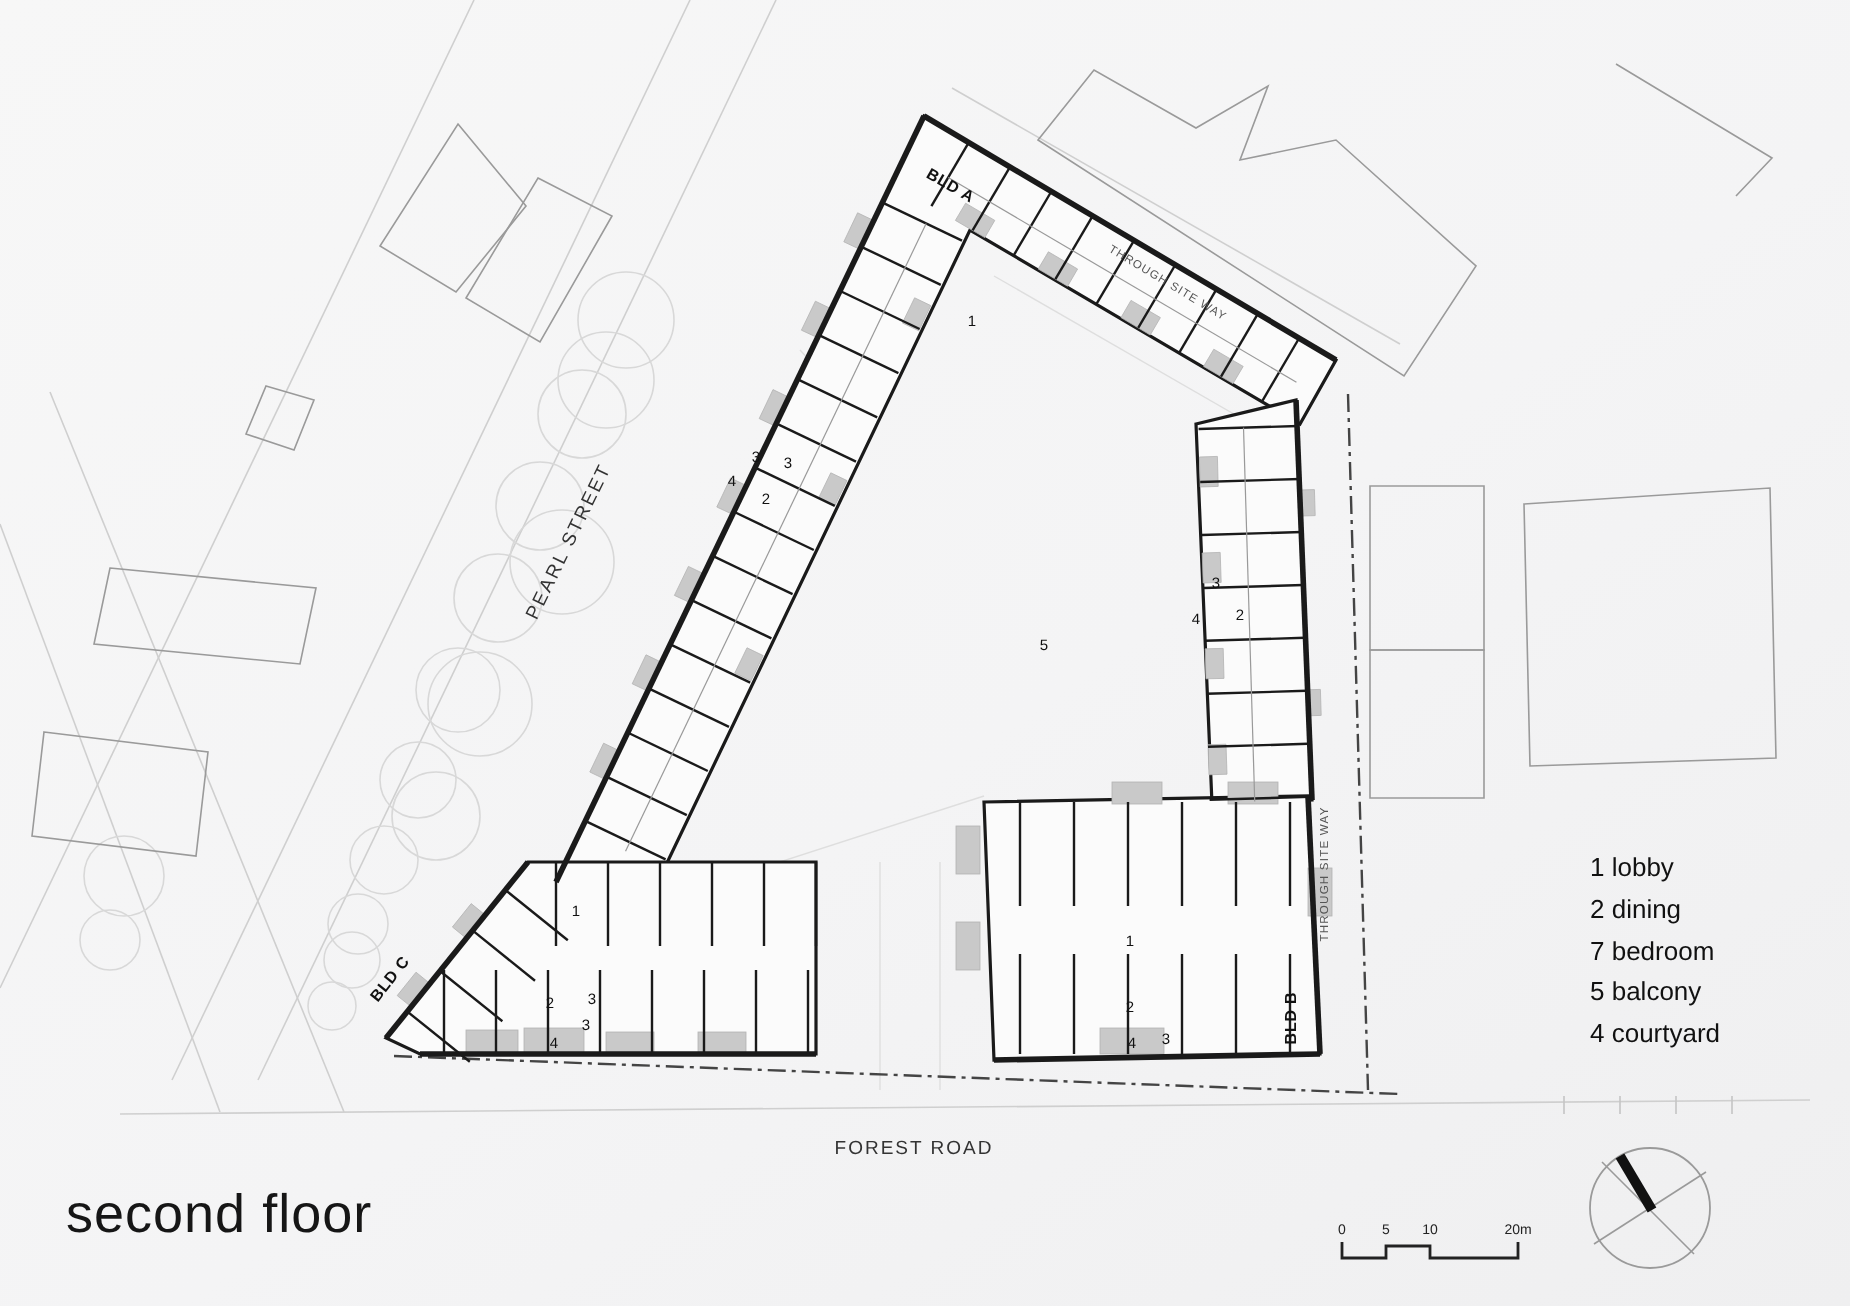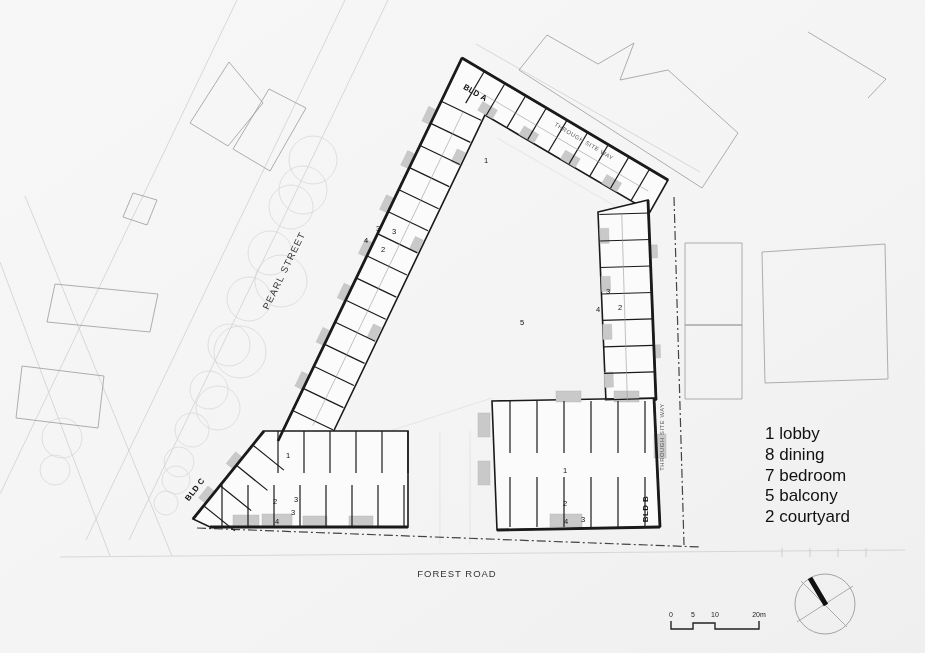--- a/index.html
+++ b/index.html
@@ -1,21 +1,21 @@
 <!DOCTYPE html>
 <html><head>
 <meta charset="utf-8">
 <style>
   html,body{margin:0;padding:0;}
   body{font-family:"Liberation Sans", sans-serif; background:#e8e8e8;}
   #sheet{position:relative;width:925px;height:653px;overflow:hidden;
          background:linear-gradient(145deg,#f7f7f7 0%,#f4f4f5 55%,#efeff0 100%);}
   #plan-svg{position:absolute;left:0;top:0;}
   #floor-title{position:absolute;left:33px;top:592px;font-size:27px;color:#161616;letter-spacing:.5px;}
-  #legend{position:absolute;left:765px;top:424px;font-size:17px;line-height:20.8px;color:#111;}
+  #legend{position:absolute;left:795px;top:424px;font-size:13px;line-height:20.8px;color:#111;}
   #legend div{white-space:nowrap;}
 </style>
 </head>
 <body>
 
 <div id="sheet">
   <svg id="plan-svg" width="925" height="653" viewBox="0 0 925 653">
       <g>
         <line x1="388" y1="0" x2="129" y2="540" stroke="#cfcfcf" stroke-width="0.8"></line>
         <line x1="345" y1="0" x2="86" y2="540" stroke="#cfcfcf" stroke-width="0.8"></line>
@@ -227,20 +227,21 @@
         <text x="715" y="617" font-size="7" fill="#222" text-anchor="middle" font-family="&quot;Liberation Sans&quot;, sans-serif">10</text>
         <text x="759" y="617" font-size="7" fill="#222" text-anchor="middle" font-family="&quot;Liberation Sans&quot;, sans-serif">20m</text>
       </g>
       <g>
         <circle cx="825" cy="604" r="30" fill="none" stroke="#9a9a9a" stroke-width="0.9"></circle>
         <line x1="797" y1="622" x2="853" y2="586" stroke="#9a9a9a" stroke-width="0.8"></line>
         <line x1="801" y1="581" x2="847" y2="627" stroke="#9a9a9a" stroke-width="0.8"></line>
         <line x1="810" y1="578" x2="826" y2="605" stroke="#111" stroke-width="5"></line>
       </g>
     </svg>
+  <div id="floor-title">second floor</div>
   <div id="legend">
     <div>1 lobby</div>
-    <div>8 dining</div>
+    <div>2 dining</div>
     <div>7 bedroom</div>
     <div>5 balcony</div>
-    <div>2 courtyard</div>
+    <div>4 courtyard</div>
   </div>
 </div>
 
 </body></html>

